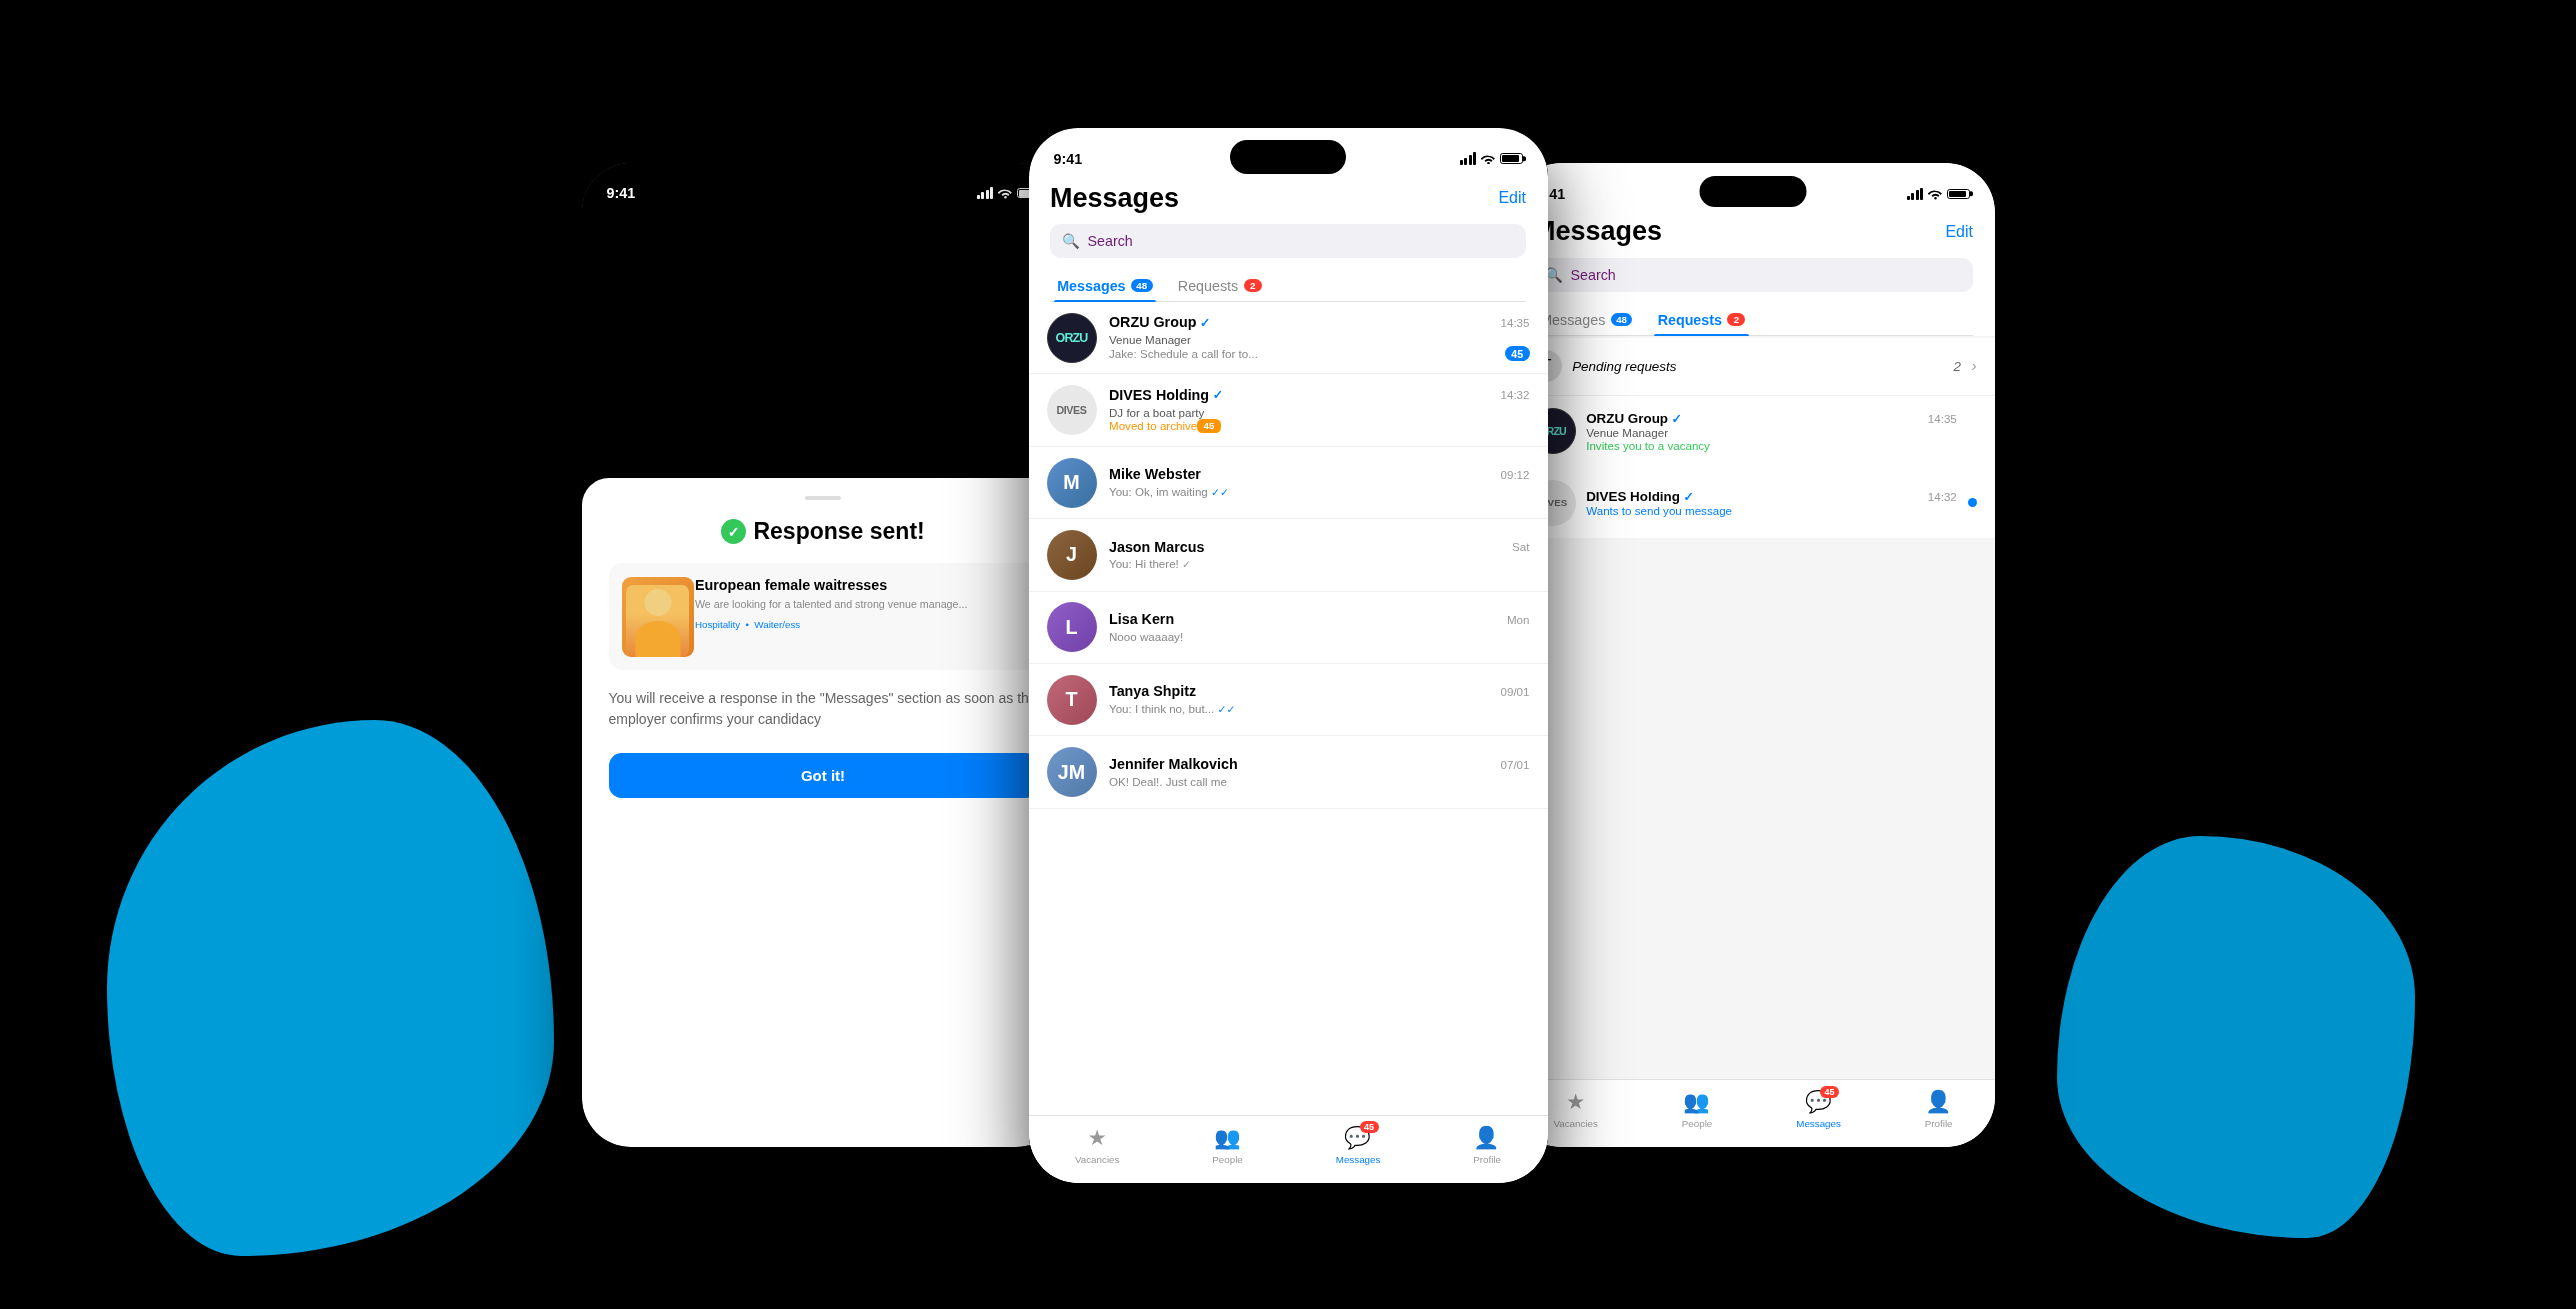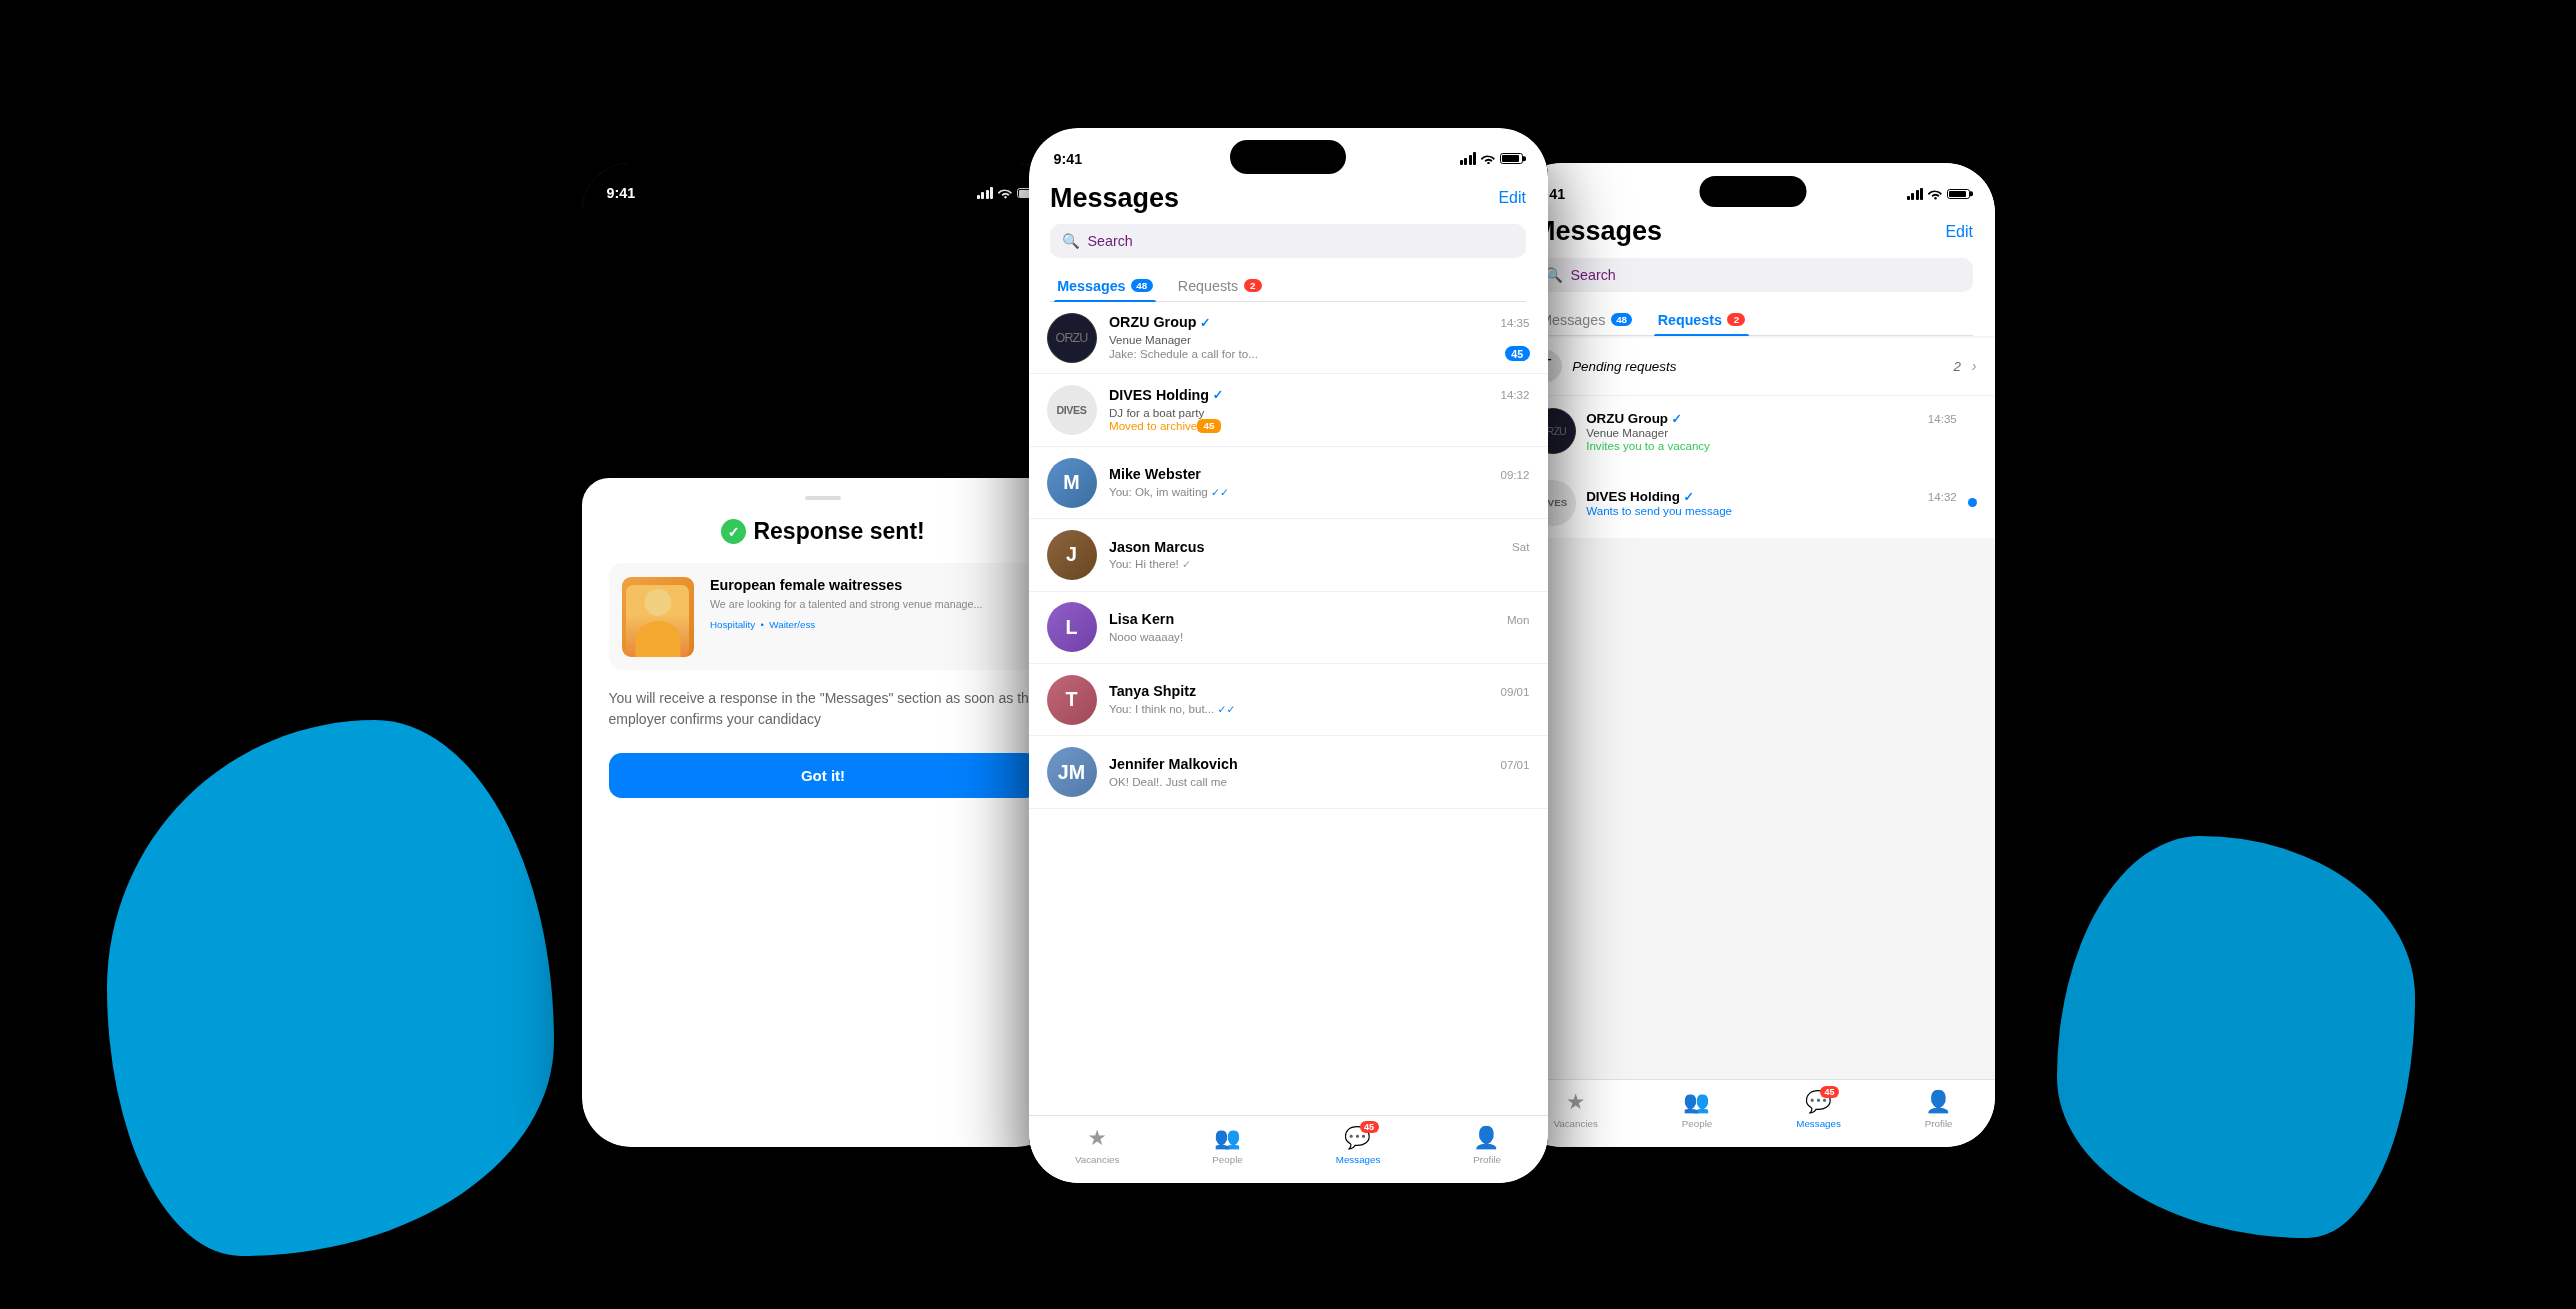--- a/index.html
+++ b/index.html
@@ -204,21 +204,21 @@
       border-radius: 50%;
       display: flex;
       align-items: center;
       justify-content: center;
       color: #fff;
       font-size: 14.3px;
     }
 
     .job-card {
       display: flex;
-      gap: 16px;
+      gap: 1px;
       background: #f8f8f8;
       border-radius: 13.4px;
       padding: 13.4px;
       margin-bottom: 18px;
     }
     .job-image {
       width: 72px;
       height: 80px;
       border-radius: 9px;
       background: linear-gradient(135deg, #f0a040, #e08020);
@@ -495,23 +495,23 @@
       border-radius: 9px;
       padding: 0.9px 4.5px;
       min-width: 16px;
       text-align: center;
     }
     .nav-icon-wrap { position: relative; display: inline-block; }
 
     
     .orzu-logo {
       background: #1a1a2e;
-      color: #737373;
+      color: #5eead4;
       font-size: 12.5px;
-      font-weight: 400;
+      font-weight: 700;
       letter-spacing: -0.9px;
       border: 1.8px solid #333;
     }
 
     .dives-logo {
       background: #e8e8e8;
       color: #555;
       font-size: 9.8px;
       font-weight: 700;
       letter-spacing: 0px;

